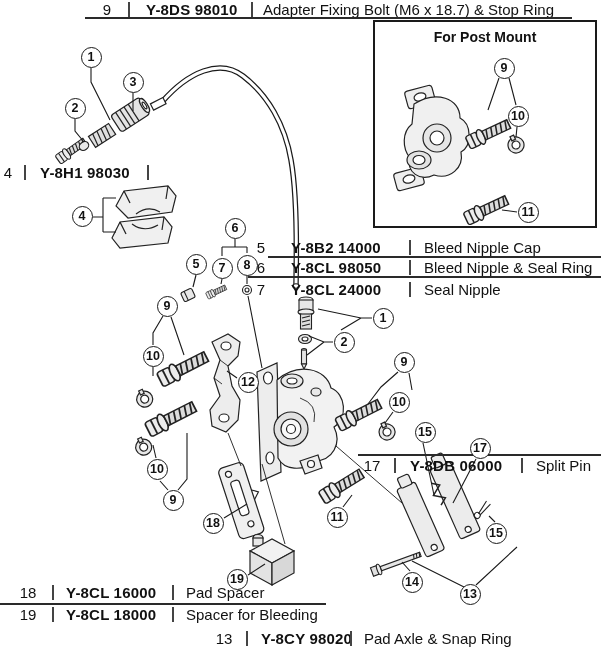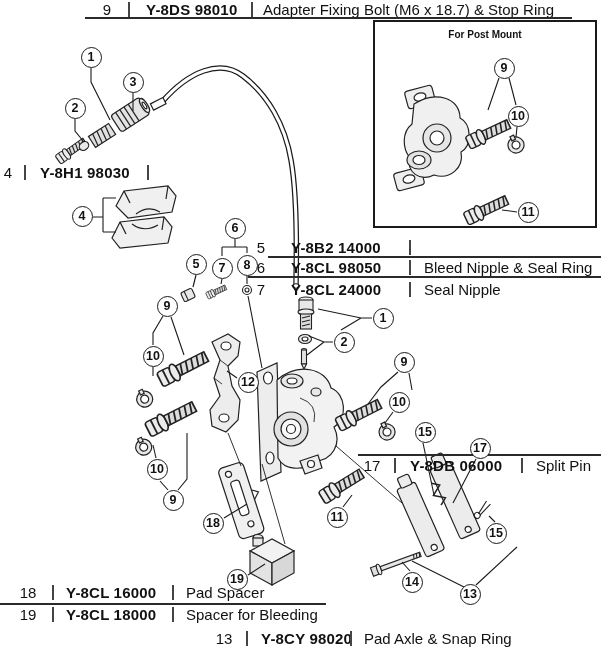--- a/index.html
+++ b/index.html
@@ -9,21 +9,21 @@
   .trow{position:absolute;left:0;width:601px;height:18px;font-size:15px;line-height:17px;}
   .tc{position:absolute;top:0;white-space:nowrap;}
   .bold{font-weight:700;letter-spacing:0.2px;}
   .vsep{position:absolute;width:1.5px;height:15px;background:#444;top:1px;}
   .hline{position:absolute;background:#2a2a2a;height:1.6px;}
   .callout{position:absolute;width:21px;height:21px;box-sizing:border-box;border:1.6px solid #1a1a1a;
            border-radius:50%;background:#fff;font-size:12.5px;font-weight:700;line-height:18px;
            text-align:center;z-index:5;}
   #pm-box{position:absolute;left:373px;top:20px;width:224px;height:208px;box-sizing:border-box;
           border:2px solid #1a1a1a;background:transparent;}
-  #pm-title{position:absolute;left:0;top:7px;width:100%;text-align:center;font-size:10px;font-weight:700;}
+  #pm-title{position:absolute;left:0;top:7px;width:100%;text-align:center;font-size:14px;font-weight:700;}
   .num{text-align:center;}
 </style>
 </head>
 <body>
 
 <div id="stage">
 
   <svg id="art" width="601" height="650" viewBox="0 0 601 650">
     <defs>
       <g id="bolt" stroke="#222" stroke-width="1.2" fill="#ececec">
@@ -260,20 +260,21 @@
     <span class="tc num" style="left:0px;width:16px">4</span>
     <span class="vsep" style="left:24px"></span>
     <span class="tc bold" style="left:40px">Y-8H1 98030</span>
     <span class="vsep" style="left:147px"></span>
   </div>
 
   <div class="trow" style="top:239px">
     <span class="tc num" style="left:252px;width:18px">5</span>
     <span class="tc bold" style="left:291px">Y-8B2 14000</span>
     <span class="vsep" style="left:409px"></span>
+    <span class="tc" style="left:424px">Bleed Nipple Cap</span>
   </div>
   <div class="hline" style="left:268px;top:256px;width:333px"></div>
 
   <div class="trow" style="top:259px">
     <span class="tc num" style="left:252px;width:18px">6</span>
     <span class="tc bold" style="left:291px">Y-8CL 98050</span>
     <span class="vsep" style="left:409px"></span>
     <span class="tc" style="left:424px">Bleed Nipple &amp; Seal Ring</span>
   </div>
   <div class="hline" style="left:248px;top:276px;width:353px"></div>

